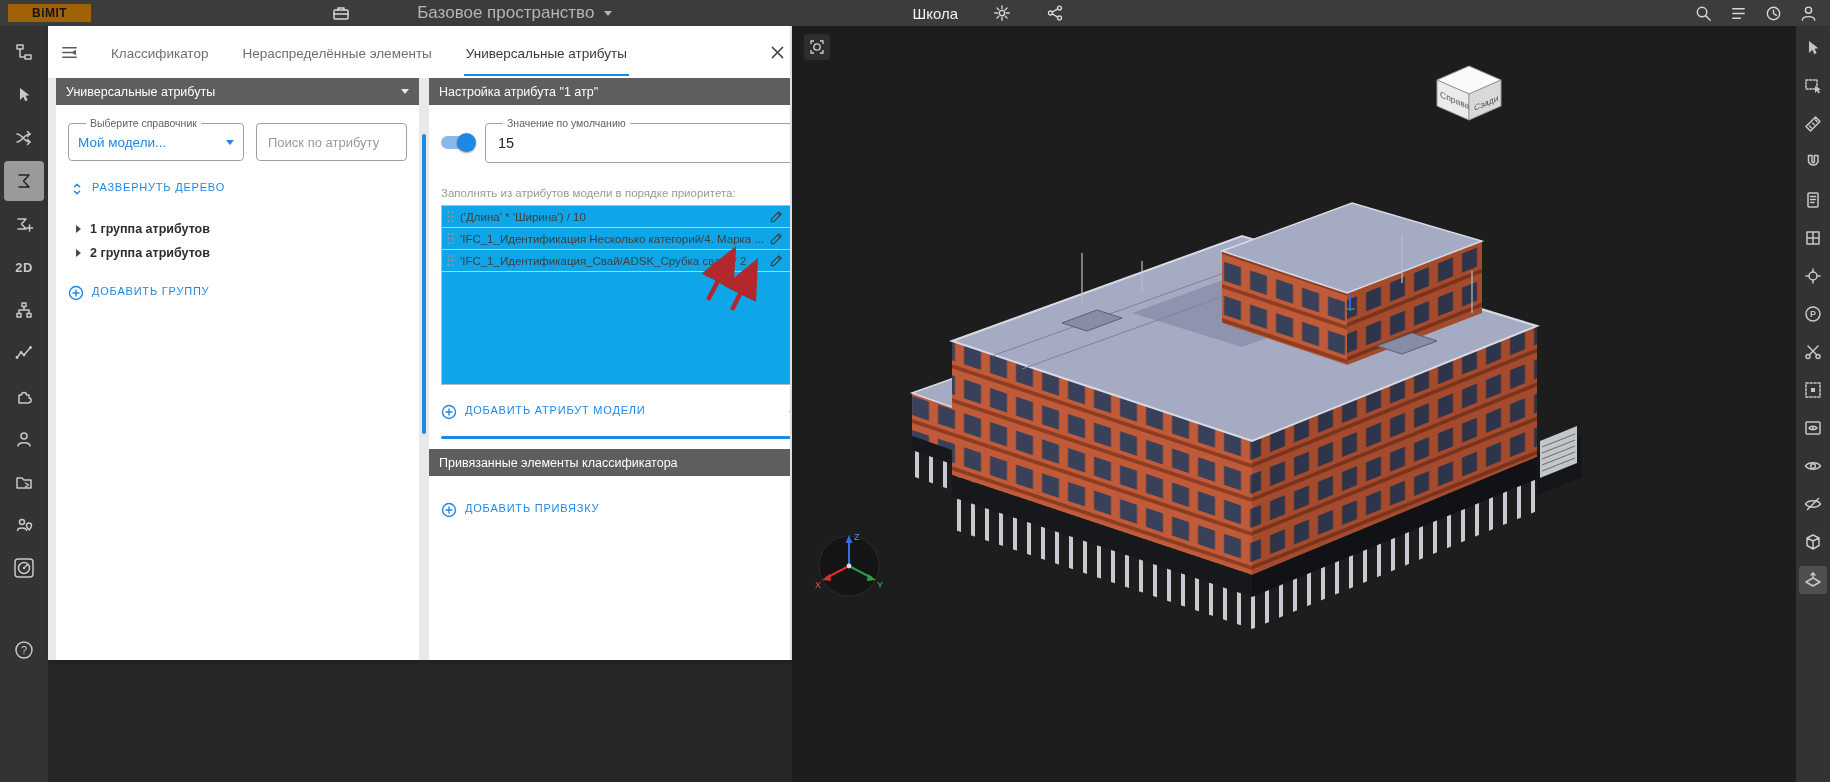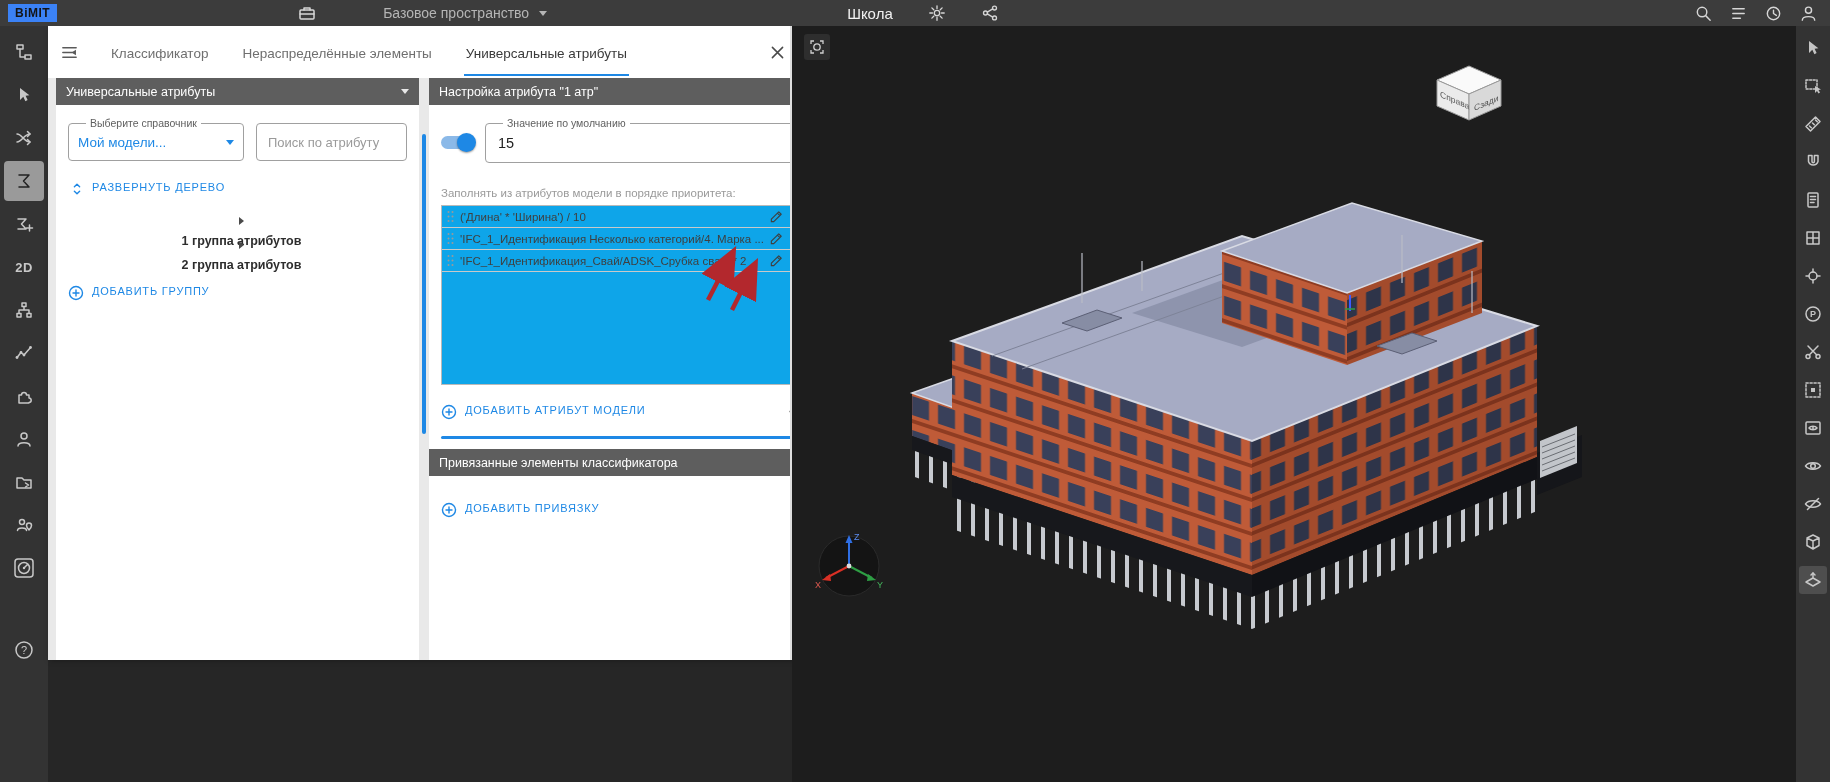--- a/index.html
+++ b/index.html
@@ -1,23 +1,23 @@
 <!DOCTYPE html>
 <html><head>
 <meta charset="utf-8">
 <style>
   html,body{margin:0;padding:0;width:1830px;height:782px;overflow:hidden;background:#262626;
     font-family:"Liberation Sans",sans-serif;-webkit-font-smoothing:antialiased;}
   .app{position:relative;width:1830px;height:782px;}
 
   
   .topbar{height:26px;background:#3c3c3c;display:flex;align-items:center;color:#c9c9c9;position:relative;z-index:5;}
-  .logo{background:#3b82f6;color:#141414;font-weight:bold;font-size:12px;line-height:16px;padding:1px 7px;margin-left:8px;letter-spacing:.5px;}
+  .logo{background:#a16207;color:#141414;font-weight:bold;font-size:12px;line-height:16px;padding:1px 24px;margin-left:8px;letter-spacing:.5px;}
   .tb-ic{display:inline-flex;align-items:center;justify-content:center;}
-  .workspace{display:flex;align-items:center;gap:10px;margin-left:66px;font-size:14px;color:#b5b5b5;text-align:right;}
+  .workspace{display:flex;align-items:center;gap:10px;margin-left:66px;font-size:17px;color:#b5b5b5;text-align:right;}
   .caret-d{width:0;height:0;border-left:4px solid transparent;border-right:4px solid transparent;border-top:5px solid #b5b5b5;}
   .title-group{display:flex;align-items:center;gap:35px;margin-left:300px;}
   .proj-title{font-size:15px;color:#f2f2f2;}
   .tb-right{margin-left:auto;display:flex;align-items:center;gap:16px;margin-right:12px;}
   .ic{stroke:#c8c8c8;fill:none;stroke-width:1.5;stroke-linecap:round;stroke-linejoin:round;}
   .icw{stroke:#d6d6d6;fill:none;stroke-width:1.5;stroke-linecap:round;stroke-linejoin:round;}
 
   
   .body{display:flex;height:756px;position:relative;}
 
@@ -51,21 +51,21 @@
   .field.ref{width:176px;}
   .field.search{flex:1;}
   .flabel{position:absolute;top:-7px;left:17px;font-size:10.5px;color:#5f5f5f;background:#fff;padding:0 4px;white-space:nowrap;}
   .select-value{color:#1e88e5;font-size:13.5px;white-space:nowrap;overflow:hidden;}
   .caret-b{width:0;height:0;border-left:4px solid transparent;border-right:4px solid transparent;border-top:5px solid #1e88e5;margin-left:auto;}
   .field input{border:none;outline:none;width:100%;font-size:13px;font-family:inherit;color:#333;background:transparent;}
   .field input::placeholder{color:#9a9a9a;}
   .blue-link{display:inline-flex;align-items:flex-start;gap:8px;color:#1e88e5;font-size:11px;font-weight:500;letter-spacing:.8px;cursor:pointer;text-transform:uppercase;}
   .expand-link{margin:20px 0 0 2px;}
   .tree{margin-top:16px;font-size:12.5px;}
-  .tree-group{display:flex;align-items:center;gap:9px;height:24px;font-weight:bold;color:#2d2d2d;padding-left:8px;cursor:pointer;flex-direction:column;}
+  .tree-group{display:flex;align-items:center;gap:9px;height:24px;font-weight:bold;color:#2d2d2d;padding-left:8px;cursor:pointer;}
   .tri-r{width:0;height:0;border-top:4px solid transparent;border-bottom:4px solid transparent;border-left:5px solid #4a4a4a;}
   .tree-item{height:22px;background:#ececec;display:flex;align-items:center;padding-left:34px;color:#3a3a3a;margin:2px -12px;cursor:pointer;}
   .add-group{margin-top:20px;}
 
   
   .value-row{display:flex;align-items:flex-start;gap:12px;margin-top:8px;}
   .switch{position:relative;width:32px;height:13px;border-radius:7px;background:#8bb9e8;margin-top:13px;flex:none;cursor:pointer;}
   .switch .knob{position:absolute;right:-3px;top:-3px;width:19px;height:19px;border-radius:50%;background:#1e88e5;box-shadow:0 1px 2px rgba(0,0,0,.4);}
   .value-field{flex:1;height:40px;border:1px solid #a0a0a0;border-radius:4px;position:relative;display:flex;align-items:center;padding:12px 10px;box-sizing:border-box;}
   .value-field input{border:none;outline:none;width:100%;font-size:14.5px;color:#222;font-family:inherit;}

